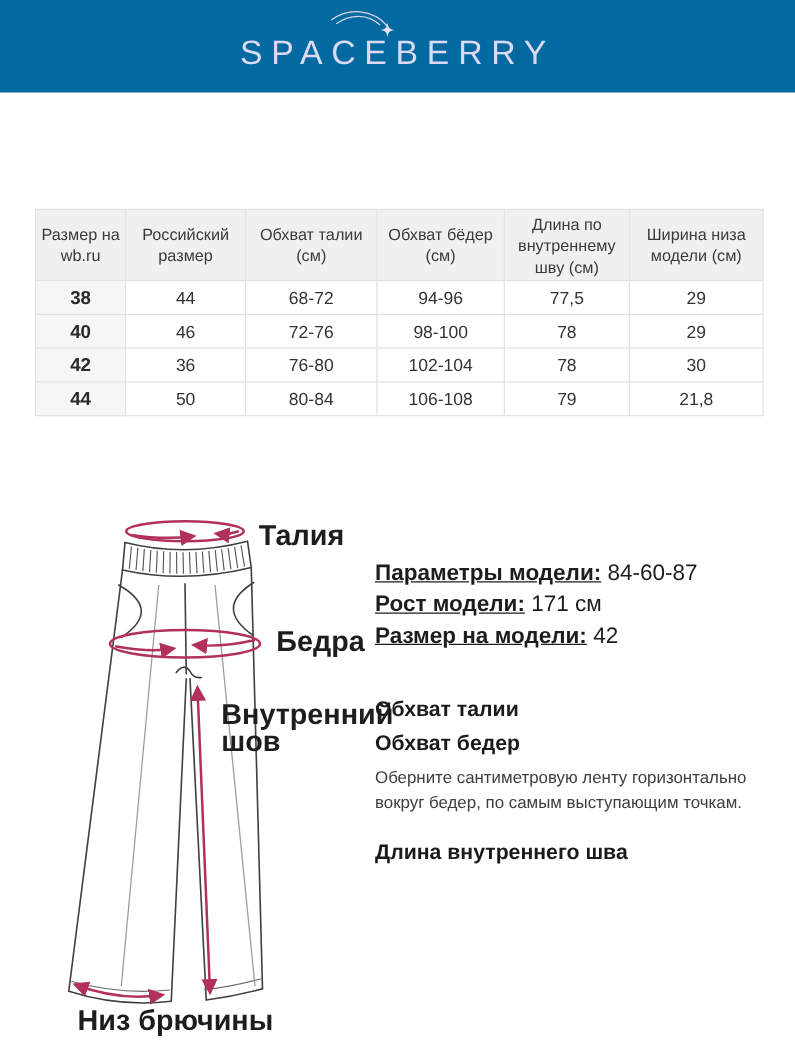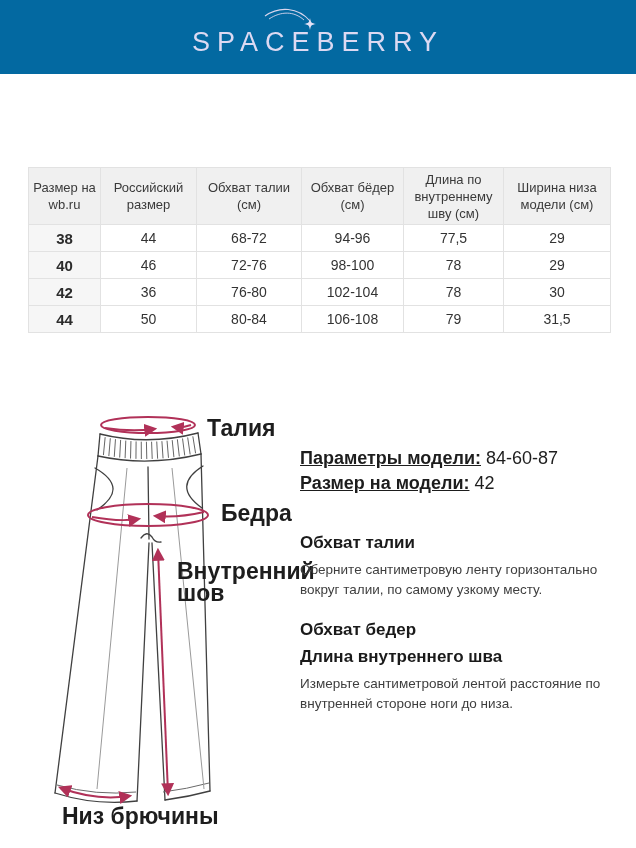--- a/index.html
+++ b/index.html
@@ -106,21 +106,21 @@
         <td class="">102-104</td>
         <td class="">78</td>
         <td class="">30</td>
       </tr>
       <tr>
         <td class="size-col">44</td>
         <td class="">50</td>
         <td class="">80-84</td>
         <td class="">106-108</td>
         <td class="">79</td>
-        <td class="">31,5</td>
+        <td class="">21,8</td>
       </tr>
     </tbody>
 </table>
 
 <svg class="pants-svg" width="270" height="440" viewBox="0 0 270 440">
   <defs>
     <marker id="arr" viewBox="0 0 10 10" refX="7.5" refY="5" markerWidth="6.5" markerHeight="6.5" orient="auto-start-reverse">
       <path d="M0,0 L10,5 L0,10 Z" fill="#b13158"></path>
     </marker>
   </defs>
@@ -186,28 +186,28 @@
 </svg>
 
 <div class="diag-label lbl-waist">Талия</div>
 <div class="diag-label lbl-hips">Бедра</div>
 <div class="diag-label lbl-inseam">Внутренний шов</div>
 <div class="diag-label lbl-hem">Низ брючины</div>
 
 <div class="right-col">
   <div id="model-info">
       <div class="model-line"><span class="lbl">Параметры модели:</span> <span class="val">84-60-87</span></div>
+      <div class="model-line"><span class="lbl">Рост модели:</span> <span class="val">171 см</span></div>
       <div class="model-line"><span class="lbl">Размер на модели:</span> <span class="val">42</span></div>
     </div>
   <div class="guide" id="guide">
       <div class="guide-section">
         <h3>Обхват талии</h3>
-        <p>Оберните сантиметровую ленту горизонтально вокруг талии, по самому узкому месту.</p>
       </div>
       <div class="guide-section">
         <h3>Обхват бедер</h3>
+        <p>Оберните сантиметровую ленту горизонтально вокруг бедер, по самым выступающим точкам.</p>
       </div>
       <div class="guide-section">
         <h3>Длина внутреннего шва</h3>
-        <p>Измерьте сантиметровой лентой расстояние по внутренней стороне ноги до низа.</p>
       </div>
     </div>
 </div>
 
 </body></html>

